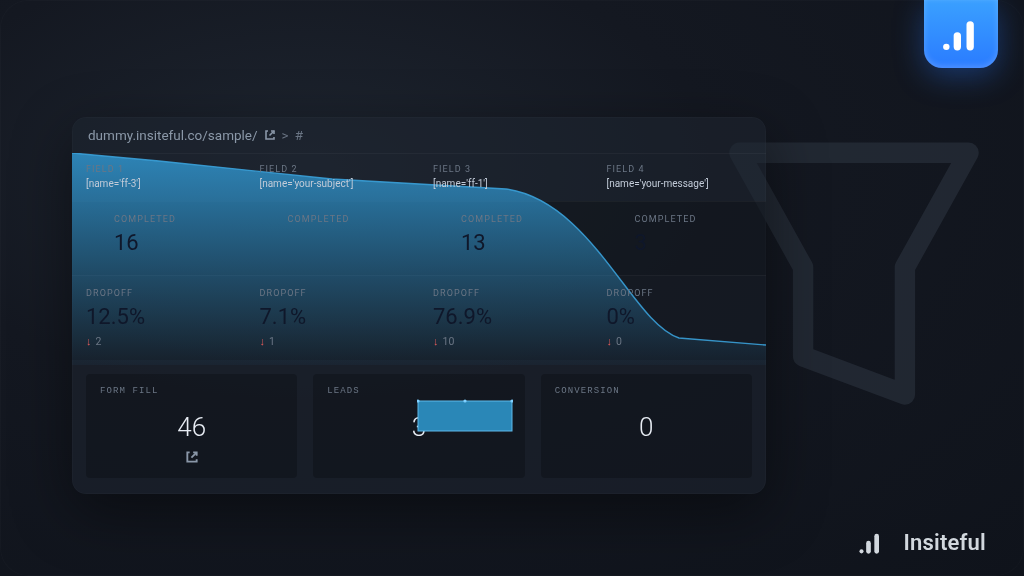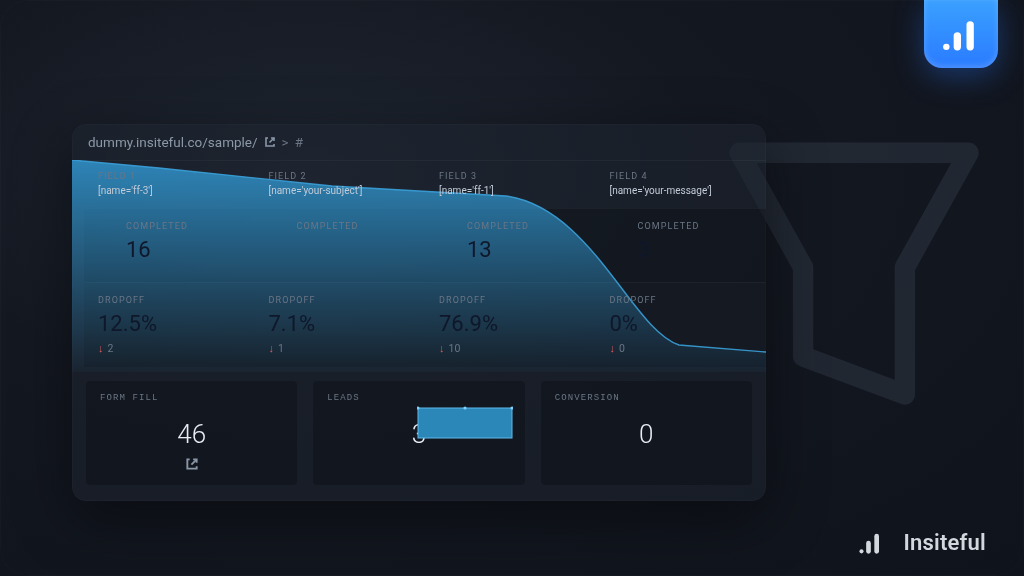--- a/index.html
+++ b/index.html
@@ -47,21 +47,21 @@
     right: 40px; top: 140px;
     width: 260px; height: 280px;
     color: #2e3642;
     opacity: 0.55;
     pointer-events:none;
   }
 
   
   .card {
     position:absolute;
-    left: 72px; top: 124px;
+    left: 72px; top: 117px;
     width: 694px;
     background: rgba(30,36,48,0.55);
     border-radius: 14px;
     box-shadow: 0 18px 60px rgba(0,0,0,0.45), inset 0 0 0 1px rgba(255,255,255,0.02);
     overflow:hidden;
   }
 
   .breadcrumb {
     height: 36px;
     display:flex; align-items:center;
@@ -71,21 +71,20 @@
     color: #7b8898;
   }
   .breadcrumb .url { color:#8b98a8; }
   .breadcrumb .ext { display:inline-flex; width:12px; height:12px; }
   .breadcrumb .sep  { color:#6a7584; }
   .breadcrumb .hash { color:#6a7584; }
 
   
   .grid {
     position:relative;
-    padding-left:12px;
   }
   .row {
     display:flex;
     border-top: 1px solid rgba(255,255,255,0.04);
   }
   .col {
     flex: 1 1 0;
     padding: 10px 14px 12px 14px;
     min-width:0;
     position:relative;

